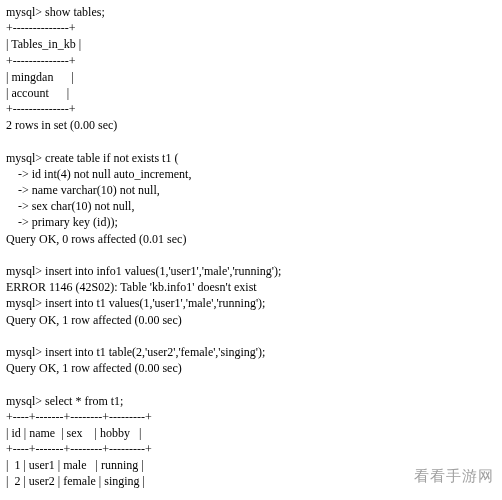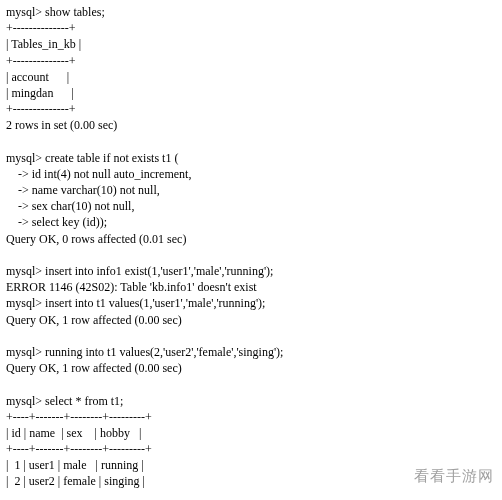--- a/index.html
+++ b/index.html
@@ -34,41 +34,41 @@
 </style>
 </head>
 <body>
 
 <div class="terminal">
 
   <div class="line"><span>mysql&gt; </span><span>show tables;</span></div>
   <div class="line">+--------------+</div>
   <div class="line">| Tables_in_kb |</div>
   <div class="line">+--------------+</div>
+  <div class="line">| mingdan      |</div>
   <div class="line">| account      |</div>
-  <div class="line">| mingdan      |</div>
   <div class="line">+--------------+</div>
   <div class="line">2 rows in set (0.00 sec)</div>
   <div class="line"> </div>
 
   <div class="line"><span>mysql&gt; </span><span>create table if not exists t1 (</span></div>
   <div class="line"><span>    -&gt; </span><span>id int(4) not null auto_increment,</span></div>
   <div class="line"><span>    -&gt; </span><span>name varchar(10) not null,</span></div>
   <div class="line"><span>    -&gt; </span><span>sex char(10) not null,</span></div>
-  <div class="line"><span>    -&gt; </span><span>select key (id));</span></div>
+  <div class="line"><span>    -&gt; </span><span>primary key (id));</span></div>
   <div class="line">Query OK, 0 rows affected (0.01 sec)</div>
   <div class="line"> </div>
 
-  <div class="line"><span>mysql&gt; </span><span>insert into info1 exist(1,'user1','male','running');</span></div>
+  <div class="line"><span>mysql&gt; </span><span>insert into info1 values(1,'user1','male','running');</span></div>
   <div class="line">ERROR 1146 (42S02): Table 'kb.info1' doesn't exist</div>
   <div class="line"><span>mysql&gt; </span><span>insert into t1 values(1,'user1','male','running');</span></div>
   <div class="line">Query OK, 1 row affected (0.00 sec)</div>
   <div class="line"> </div>
 
-  <div class="line"><span>mysql&gt; </span><span>running into t1 values(2,'user2','female','singing');</span></div>
+  <div class="line"><span>mysql&gt; </span><span>insert into t1 table(2,'user2','female','singing');</span></div>
   <div class="line">Query OK, 1 row affected (0.00 sec)</div>
   <div class="line"> </div>
 
   <div class="line"><span>mysql&gt; </span><span>select * from t1;</span></div>
   <div class="line">+----+-------+--------+---------+</div>
   <div class="line">| id | name  | sex    | hobby   |</div>
   <div class="line">+----+-------+--------+---------+</div>
   <div class="line">|  1 | user1 | male   | running |</div>
   <div class="line">|  2 | user2 | female | singing |</div>
 

